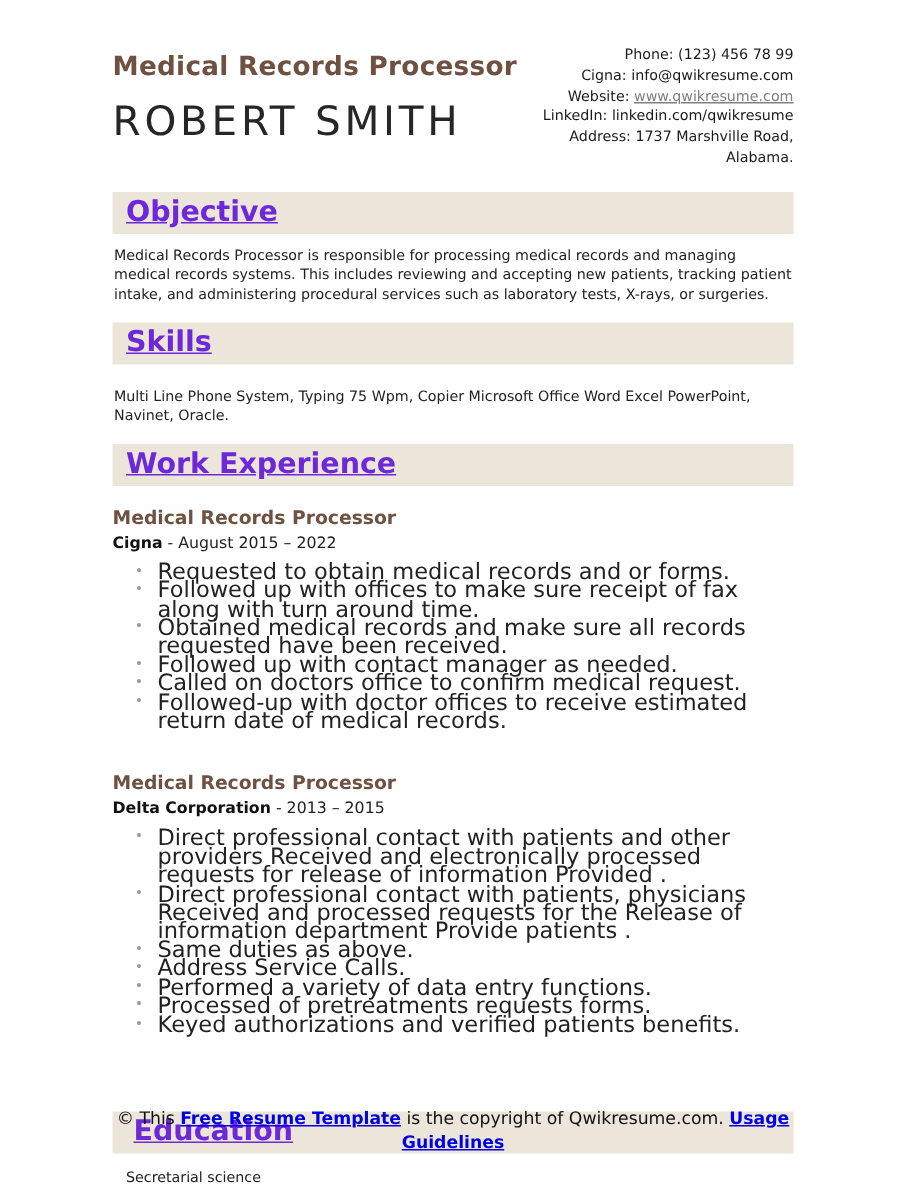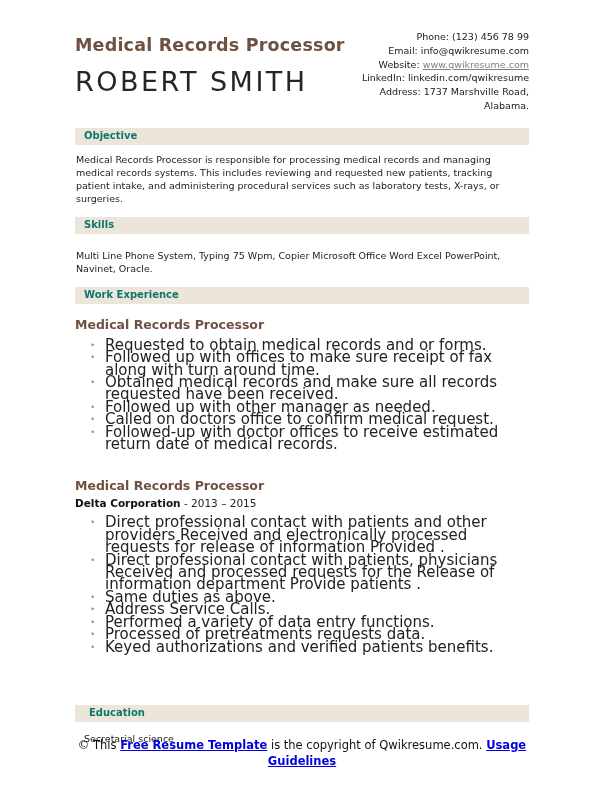--- a/index.html
+++ b/index.html
@@ -19,23 +19,24 @@
   .header { display:flex; justify-content:space-between; }
   .header-left { padding-top:5px; }
   .top-job-title { font-size:17.5px; font-weight:bold; color:#6e5140; letter-spacing:0.2px; }
   .person-name { font-size:27px; letter-spacing:2.5px; color:#262626; margin-top:11px; font-weight:400; }
   .contact { width:176px; text-align:right; font-size:9.5px; line-height:13.8px; color:#1a1a1a; }
   .contact a { cursor:pointer; }
   .link-gray { color:#808080; text-decoration:underline;text-align:center; }
 
   
   .section-bar {
-    background:#ece5d9; color:#0f766e;
-    font-weight:bold; font-size:10px;
+    background:#ece5d9; color:#6d28d9;
+    font-weight:bold; font-size:19px;
     padding:2px 0 4px 9px;
+    text-decoration:underline;
   }
   .bar-objective { margin-top:15px; }
   .bar-skills { margin-top:12px; }
   .bar-work { margin-top:12px; }
   .bar-education { margin-top:52px;padding-left:14px; }
 
   .section-text { font-size:9.5px; line-height:13px; margin:8px 0 0 1px; }
   .skills-text { margin-top:15px; }
 
   
@@ -70,64 +71,68 @@
 <div class="page">
 
   <div class="header">
     <div class="header-left">
       <div class="top-job-title">Medical Records Processor</div>
       <div class="person-name">ROBERT SMITH</div>
     </div>
     <div class="contact">
       <span>Phone:</span>
       <span>(123) 456 78 99</span><br>
-      <span>Email:</span>
+      <span>Cigna:</span>
       <span>info@qwikresume.com</span><br>
       <span>Website:</span>
       <a class="link-gray">www.qwikresume.com</a><br>
       <span>LinkedIn:</span>
       <span>linkedin.com/qwikresume</span><br>
       <span>Address:</span>
       <span>1737 Marshville Road, Alabama.</span>
     </div>
   </div>
 
   <div class="section-bar bar-objective">Objective</div>
-  <div class="section-text">Medical Records Processor is responsible for processing medical records and managing medical records systems. This includes reviewing and requested new patients, tracking patient intake, and administering procedural services such as laboratory tests, X-rays, or surgeries.</div>
+  <div class="section-text">Medical Records Processor is responsible for processing medical records and managing medical records systems. This includes reviewing and accepting new patients, tracking patient intake, and administering procedural services such as laboratory tests, X-rays, or surgeries.</div>
 
   <div class="section-bar bar-skills">Skills</div>
   <div class="section-text skills-text">Multi Line Phone System, Typing 75 Wpm, Copier Microsoft Office Word Excel PowerPoint, Navinet, Oracle.</div>
 
   <div class="section-bar bar-work">Work Experience</div>
 
   <div class="job job1">
     <div class="job-heading">Medical Records Processor</div>
+    <div class="company-line">
+      <span class="company-name">Cigna</span>
+      <span>- August 2015 – 2022</span>
+    </div>
     <ul class="duties">
       <li>Requested to obtain medical records and or forms.</li>
       <li>Followed up with offices to make sure receipt of fax along with turn around time.</li>
       <li>Obtained medical records and make sure all records requested have been received.</li>
-      <li>Followed up with other manager as needed.</li>
+      <li>Followed up with contact manager as needed.</li>
       <li>Called on doctors office to confirm medical request.</li>
       <li>Followed-up with doctor offices to receive estimated return date of medical records.</li>
     </ul>
   </div>
 
   <div class="job job2">
     <div class="job-heading">Medical Records Processor</div>
     <div class="company-line">
       <span class="company-name">Delta Corporation</span>
       <span>- 2013 – 2015</span>
     </div>
     <ul class="duties">
       <li>Direct professional contact with patients and other providers Received and electronically processed requests for release of information Provided .</li>
       <li>Direct professional contact with patients, physicians Received and processed requests for the Release of information department Provide patients .</li>
       <li>Same duties as above.</li>
       <li>Address Service Calls.</li>
       <li>Performed a variety of data entry functions.</li>
-      <li>Processed of pretreatments requests data.</li>
+      <li>Processed of pretreatments requests forms.</li>
       <li>Keyed authorizations and verified patients benefits.</li>
     </ul>
   </div>
 
   <div class="section-bar bar-education">Education</div>
   <div class="edu-entry">Secretarial science</div>
 
   <div class="footer">
     <div class="footer-inner">
       <span>© This </span><span class="link-blue">Free Resume Template</span><span> is the copyright of Qwikresume.com. </span><span class="link-blue">Usage Guidelines</span>

